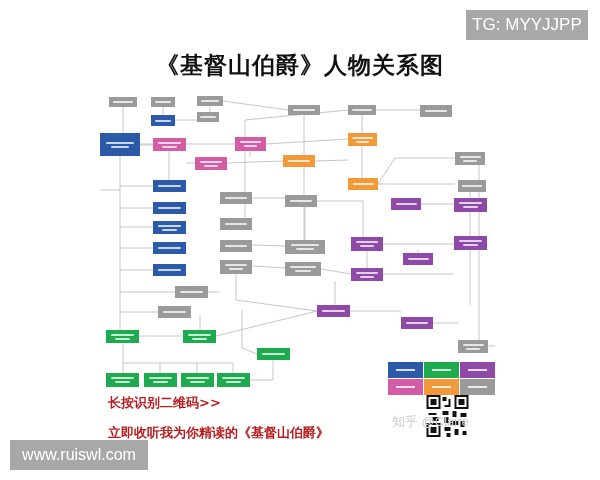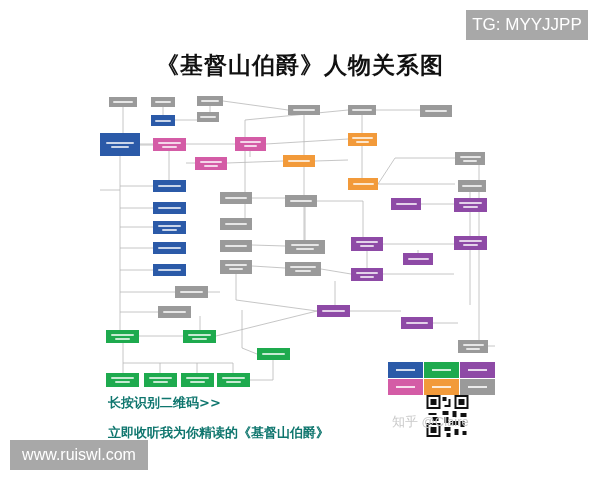--- a/index.html
+++ b/index.html
@@ -8,21 +8,21 @@
   .title{position:absolute;left:0;top:50px;width:600px;text-align:center;font-size:23px;font-weight:bold;color:#111;letter-spacing:1px;}
   .canvas{position:absolute;left:95px;top:90px;width:420px;height:350px;}
   svg.edges{position:absolute;left:0;top:0;}
   .node{position:absolute;box-sizing:border-box;display:flex;flex-direction:column;align-items:center;justify-content:center;gap:2px;}
   .node .bar{height:2px;background:rgba(255,255,255,0.75);border-radius:1px;}
   .legend{position:absolute;left:388px;top:362px;width:107px;height:33px;display:grid;grid-template-columns:repeat(3,1fr);grid-template-rows:repeat(2,1fr);gap:1px;}
   .legend div{display:flex;align-items:center;justify-content:center;}
   .legend .bar{width:55%;height:2px;background:rgba(255,255,255,0.8);}
   .qr{position:absolute;left:425px;top:395px;width:45px;height:42px;}
   .zhihu{position:absolute;left:392px;top:413px;font-size:13px;color:#c9c9c9;font-family:"Liberation Sans",sans-serif;}
-  .cta{position:absolute;left:108px;color:#0f766e;font-weight:bold;font-size:13px;}
+  .cta{position:absolute;left:108px;color:#b91c1c;font-weight:bold;font-size:13px;}
   .cta1{top:394px;}
   .cta2{top:424px;}
   .watermark-site{position:absolute;left:10px;top:440px;width:138px;height:30px;background:#a8a8a8;color:#fff;font-family:"Liberation Sans",sans-serif;font-size:16px;line-height:30px;text-align:center;}
 </style>
 </head>
 <body>
 
 <div class="watermark-tg">TG: MYYJJPP</div>
 <div class="title">《基督山伯爵》人物关系图</div>
 

